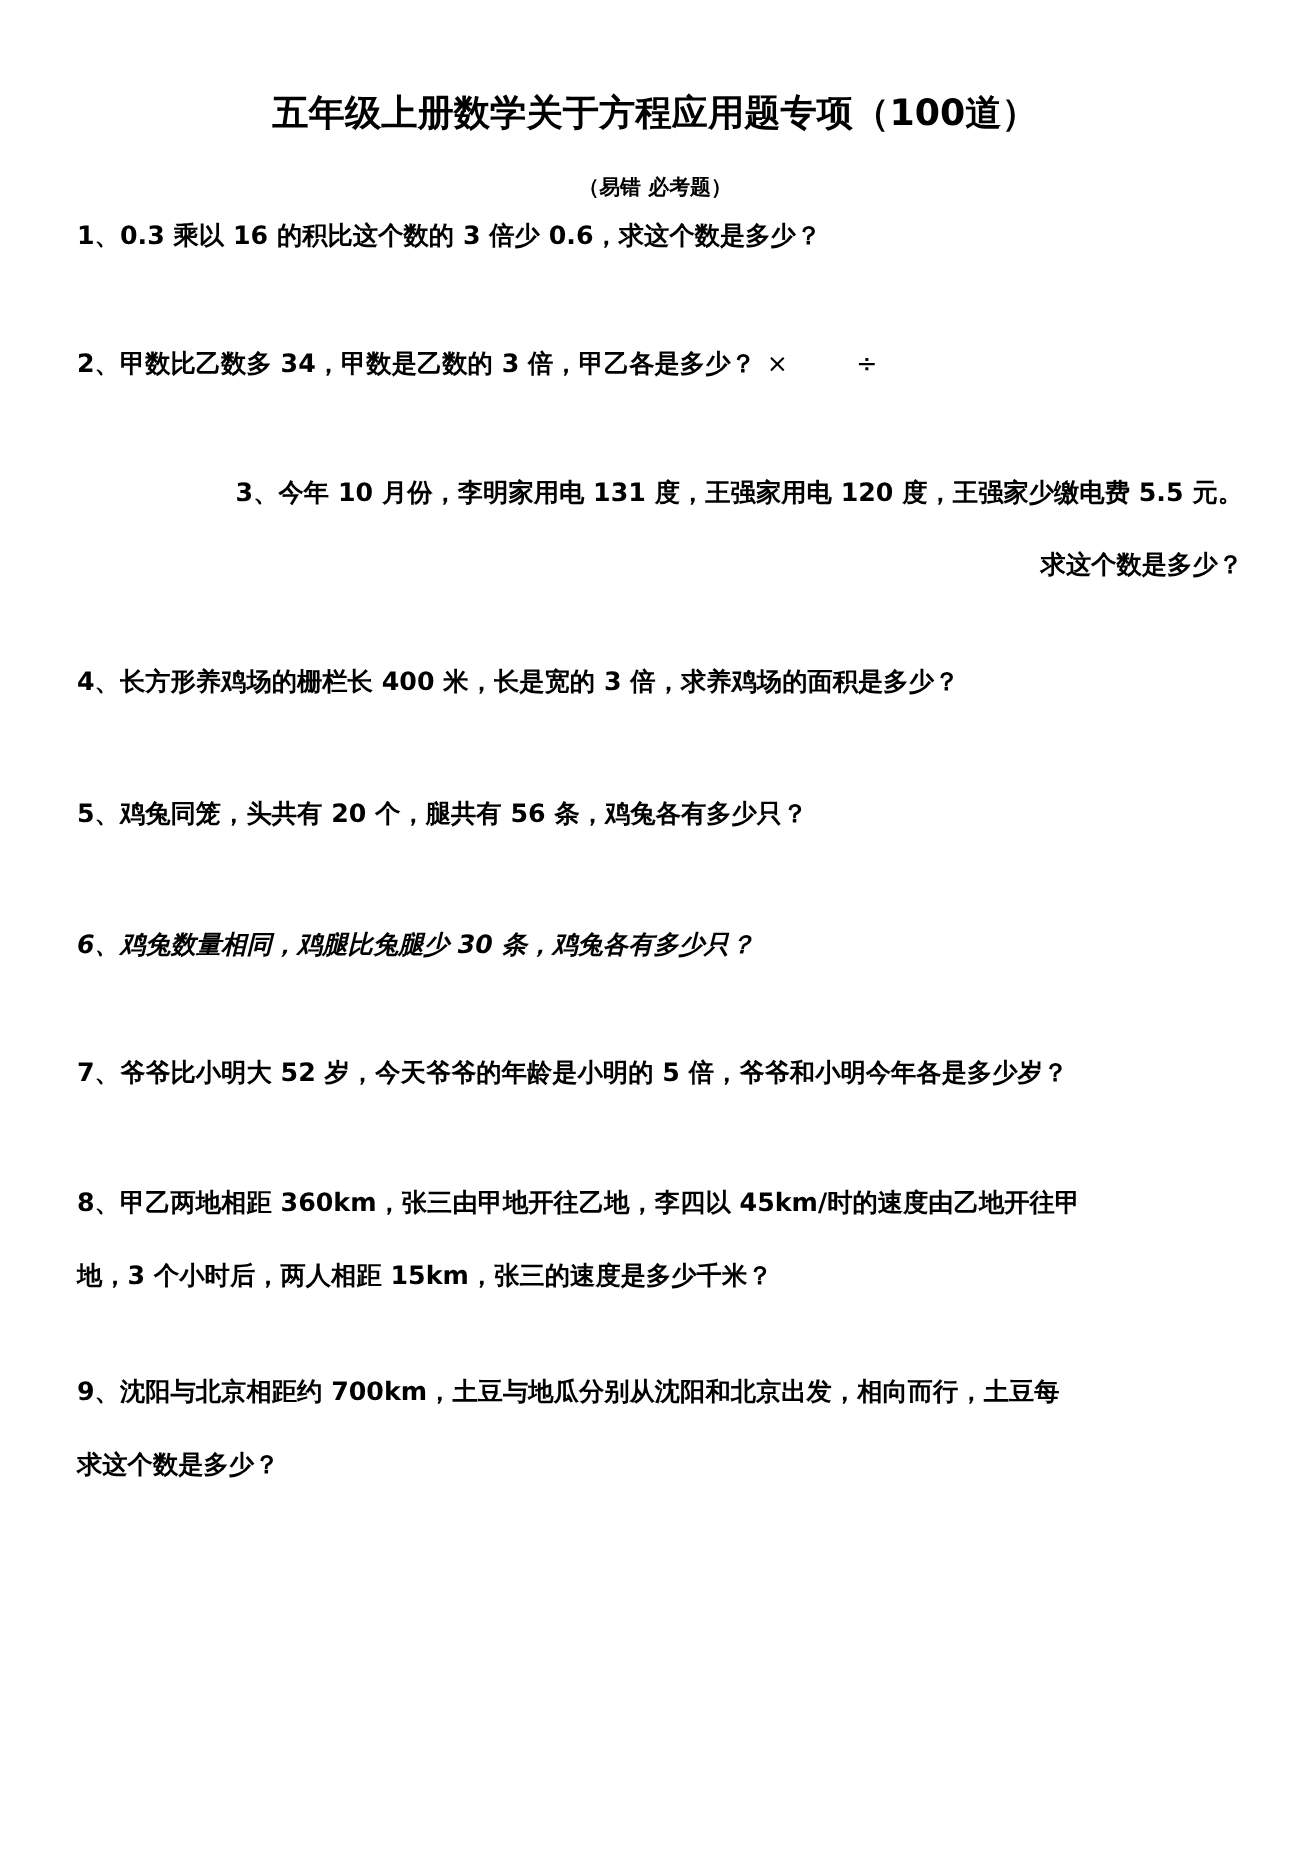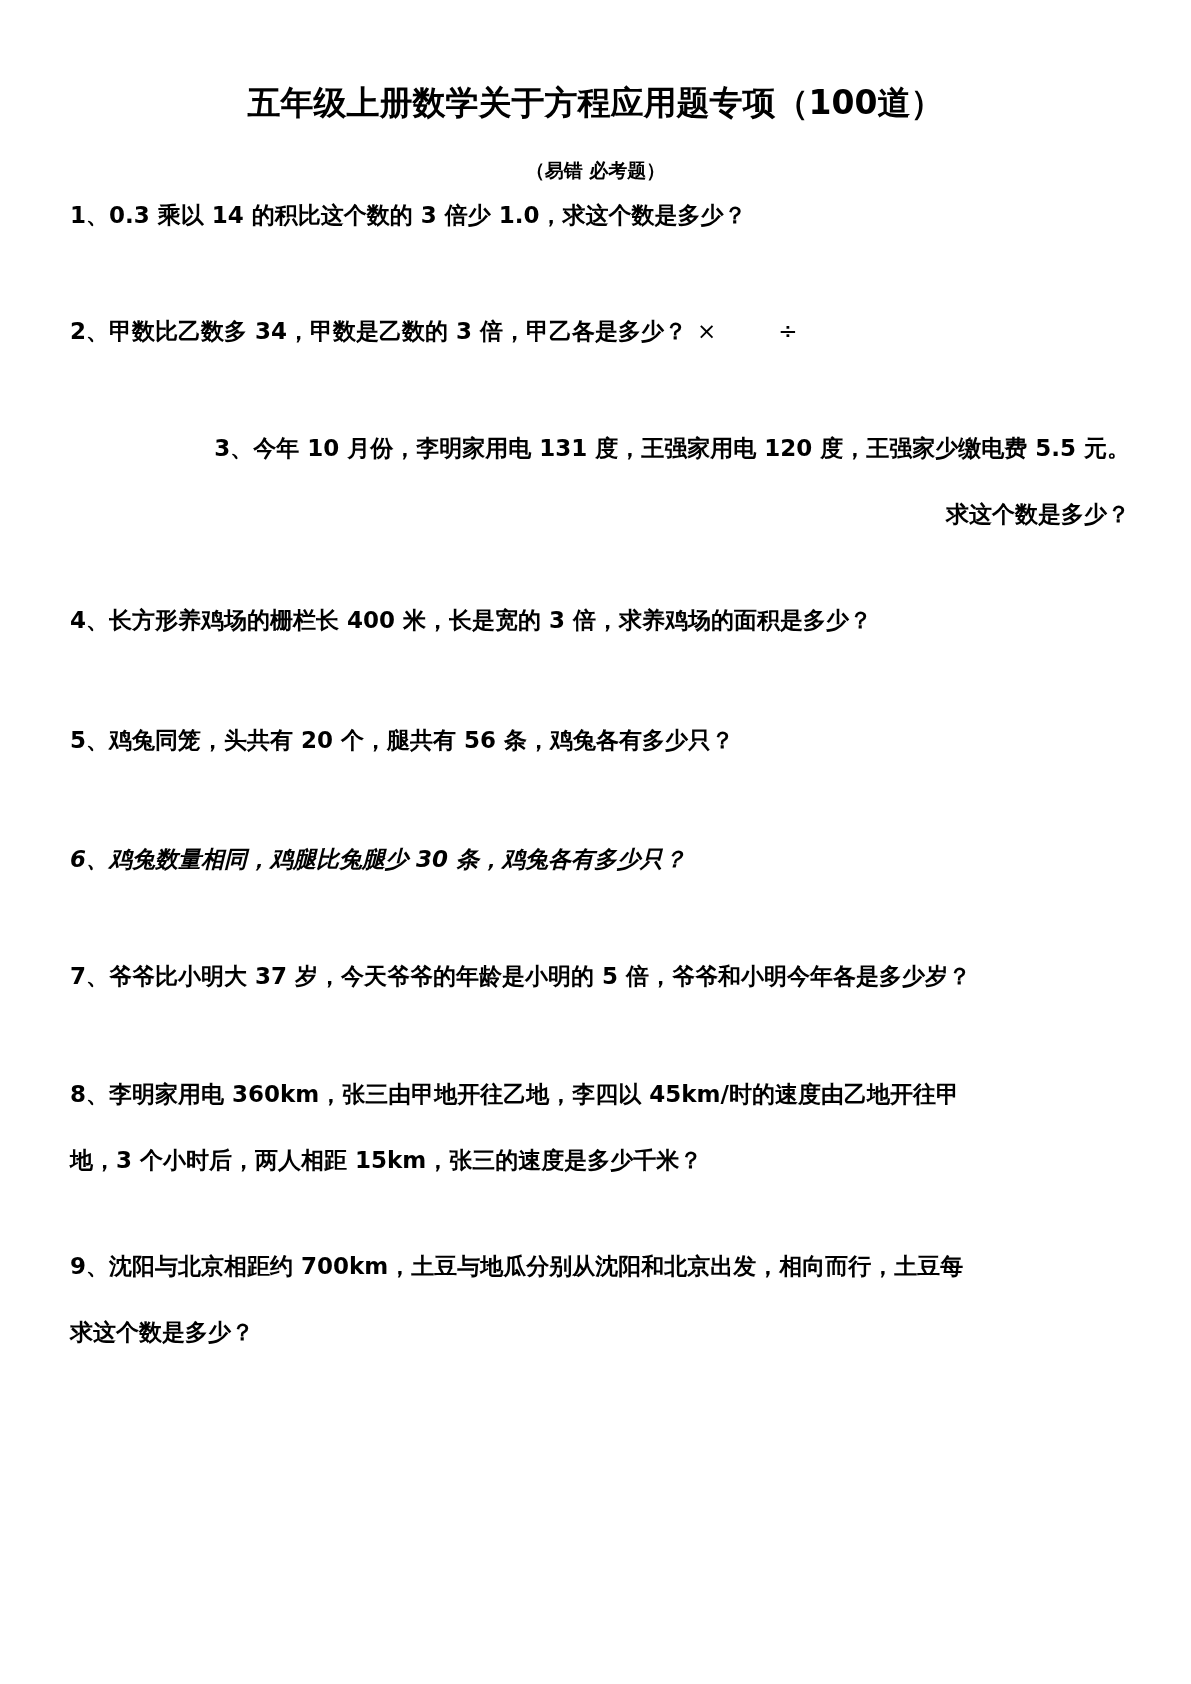--- a/index.html
+++ b/index.html
@@ -65,21 +65,21 @@
   </style>
 </head>
 <body>
 
 <div class="page">
 
   <div class="title">五年级上册数学关于方程应用题专项（100道）</div>
   <div class="subtitle">（易错 必考题）</div>
 
   <div class="question" style="top:182px;">
-    <span class="line"><span>1、</span><span>0.3 乘以 14 的积比这个数的 3 倍少 1.0，求这个数是多少？</span></span>
+    <span class="line"><span>1、</span><span>0.3 乘以 16 的积比这个数的 3 倍少 0.6，求这个数是多少？</span></span>
   </div>
 
   <div class="question" style="top:298px;">
     <span class="line"><span>2、</span><span>甲数比乙数多 34，甲数是乙数的 3 倍，甲乙各是多少？</span><span class="annot annot-x">×</span><span class="annot annot-div">÷</span></span>
   </div>
 
   <div class="question" style="top:415px;text-align:right;">
     <span class="line"><span>3、</span><span>今年 10 月份，李明家用电 131 度，王强家用电 120 度，王强家少缴电费 5.5 元。</span></span>
     <span class="line"><span>求这个数是多少？</span></span>
   </div>
@@ -90,25 +90,25 @@
 
   <div class="question" style="top:707px;">
     <span class="line"><span>5、</span><span>鸡兔同笼，头共有 20 个，腿共有 56 条，鸡兔各有多少只？</span></span>
   </div>
 
   <div class="question" style="top:826px;font-style:italic;">
     <span class="line"><span>6、</span><span>鸡兔数量相同，鸡腿比兔腿少 30 条，鸡兔各有多少只？</span></span>
   </div>
 
   <div class="question" style="top:943px;">
-    <span class="line"><span>7、</span><span>爷爷比小明大 37 岁，今天爷爷的年龄是小明的 5 倍，爷爷和小明今年各是多少岁？</span></span>
+    <span class="line"><span>7、</span><span>爷爷比小明大 52 岁，今天爷爷的年龄是小明的 5 倍，爷爷和小明今年各是多少岁？</span></span>
   </div>
 
   <div class="question" style="top:1061px;">
-    <span class="line"><span>8、</span><span>李明家用电 360km，张三由甲地开往乙地，李四以 45km/时的速度由乙地开往甲</span></span>
+    <span class="line"><span>8、</span><span>甲乙两地相距 360km，张三由甲地开往乙地，李四以 45km/时的速度由乙地开往甲</span></span>
     <span class="line"><span>地，3 个小时后，两人相距 15km，张三的速度是多少千米？</span></span>
   </div>
 
   <div class="question" style="top:1233px;">
     <span class="line"><span>9、</span><span>沈阳与北京相距约 700km，土豆与地瓜分别从沈阳和北京出发，相向而行，土豆每</span></span>
     <span class="line"><span>求这个数是多少？</span></span>
   </div>
 
 </div>
 

